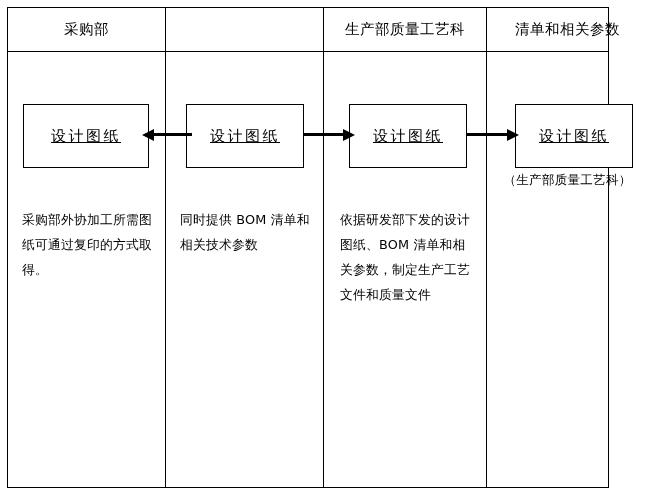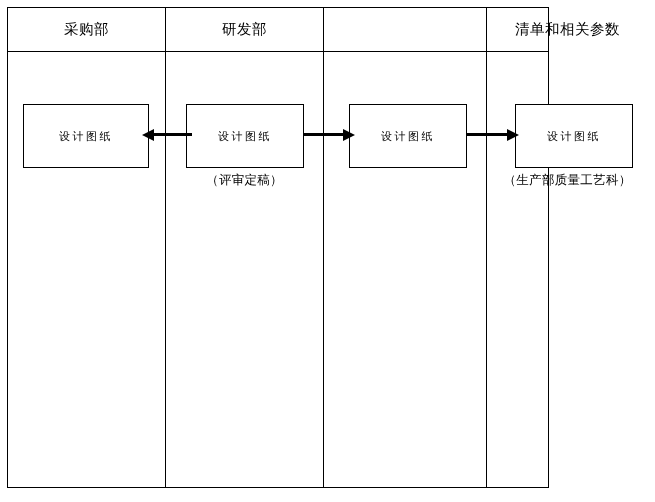--- a/index.html
+++ b/index.html
@@ -13,21 +13,21 @@
     font-family: "DejaVu Sans", "Liberation Sans", sans-serif;
     color: #000000;
     overflow: hidden;
   }
 
   
   .flow-table {
     position: absolute;
     left: 7px;
     top: 7px;
-    width: 542px;
+    width: 602px;
     height: 481px;
     border: 1px solid #000000;
     box-sizing: border-box;
   }
 
   
   .col-sep {
     position: absolute;
     top: 0;
     bottom: 0;
@@ -86,24 +86,25 @@
   
   .node-box {
     position: absolute;
     top: 52px;
     height: 64px;
     border: 1.6px solid #000000;
     box-sizing: border-box;
     display: flex;
     align-items: center;
     justify-content: center;
-    font-size: 11px;
+    font-size: 15px;
     letter-spacing: 2.5px;
     background: #ffffff;
     white-space: nowrap;
+    text-decoration: underline;
   }
   .body-col.c0 .node-box { left: 15px; width: 126px; }
   .body-col.c1 .node-box { left: 20px; width: 118px; }
   .body-col.c2 .node-box { left: 25px; width: 118px; }
   .body-col.c3 .node-box { left: 28px; width: 118px; }
 
   
   .node-caption {
     position: absolute;
     top: 120px;
@@ -163,42 +164,44 @@
   .arrow.a3 .shaft { left: 0px; width: 42px; }
   .arrow.a3 .head  { right: 0px; border-left: 12px solid #000000; }
 </style>
 </head>
 <body>
 
 <div class="flow-table">
 
   <div class="header-row">
     <div class="header-cell c0">采购部</div>
-    <div class="header-cell c1">研发部</div>
+    <div class="header-cell c2">生产部质量工艺科</div>
     <div class="header-cell c3">清单和相关参数</div>
   </div>
 
   <div class="row-sep"></div>
 
   <div class="col-sep s1"></div>
   <div class="col-sep s2"></div>
   <div class="col-sep s3"></div>
 
   <div class="body-col c0">
     <div class="node-box">设计图纸</div>
     <div class="node-caption"></div>
+    <div class="desc">采购部外协加工所需图纸可通过复印的方式取得。</div>
   </div>
 
   <div class="body-col c1">
     <div class="node-box">设计图纸</div>
-    <div class="node-caption">（评审定稿）</div>
+    <div class="desc">同时提供 BOM 清单和相关技术参数</div>
   </div>
 
   <div class="body-col c2">
     <div class="node-box">设计图纸</div>
+    <div class="desc">依据研发部下发的设计图纸、BOM 清单和相关参数，制定生产工艺文件和质量文件</div>
   </div>
 
   <div class="body-col c3">
     <div class="node-box">设计图纸</div>
     <div class="node-caption">（生产部质量工艺科）</div>
   </div>
 
   <div class="arrow a1">
     <span class="head"></span>
     <span class="shaft"></span>

